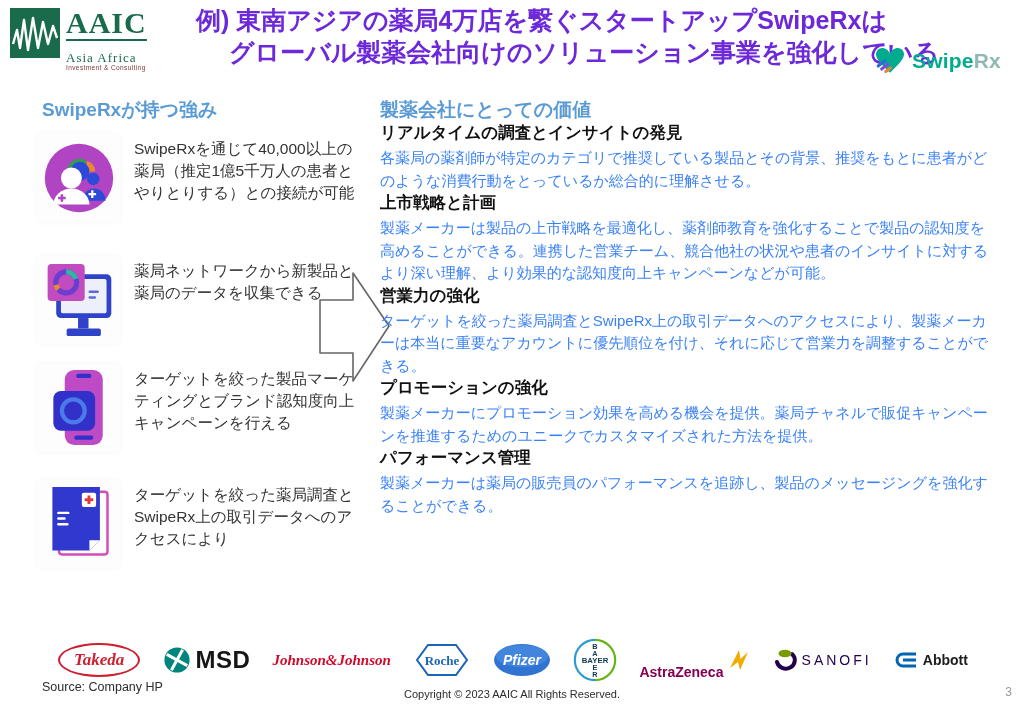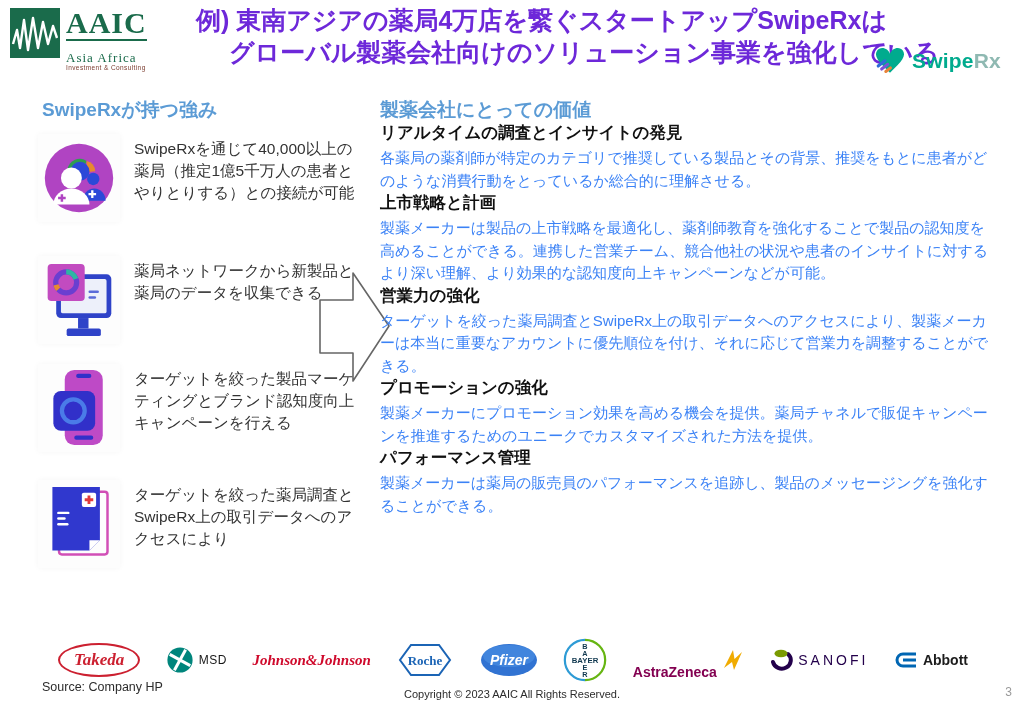--- a/index.html
+++ b/index.html
@@ -41,21 +41,21 @@
 
   
   .value-sections { position:absolute; left:380px; top:122px; width:616px; }
   .value-section h3 { font-size:16.5px; font-weight:bold; color:#111; margin-top:0; margin-bottom:3px; }
   .value-section p { font-size:15px; line-height:22.5px; color:#3b82f6; }
 
   
   .logos-row { position:absolute; left:58px; top:634px; width:910px; height:52px; display:flex; align-items:center; justify-content:space-between; }
   .logo-item { display:flex; align-items:center; gap:5px; }
   .takeda-oval { border:2.5px solid #CC2030; border-radius:50%; padding:5px 14px; color:#CC2030; font-family:"Liberation Serif","DejaVu Serif",serif; font-style:italic; font-weight:bold; font-size:17px; }
-  .msd-text { font-size:12px; font-weight:400; color:#161616; letter-spacing:.5px; }
+  .msd-text { font-size:24px; font-weight:700; color:#161616; letter-spacing:.5px; }
   .jnj-text { font-family:"Liberation Serif","DejaVu Serif",serif; font-style:italic; color:#CF0A2C; font-size:15px; font-weight:bold; }
   .az-text { color:#830051; font-size:14px; font-weight:bold;margin-top:24px; }
   .sanofi-text { color:#23004B; font-size:14px; letter-spacing:3px; font-weight:500; }
   .abbott-text { font-size:14px; font-weight:800; color:#1c1c1c; }
 
   
   .footer-source { position:absolute; left:42px; bottom:15px; font-size:12.5px; color:#2c2c2c; }
   .footer-copy { position:absolute; left:0; right:0; bottom:9px; text-align:center; font-size:11px; color:#2c2c2c; }
   .footer-page { position:absolute; right:12px; bottom:10px; font-size:12px; color:#9a9a9a; }
 </style>

